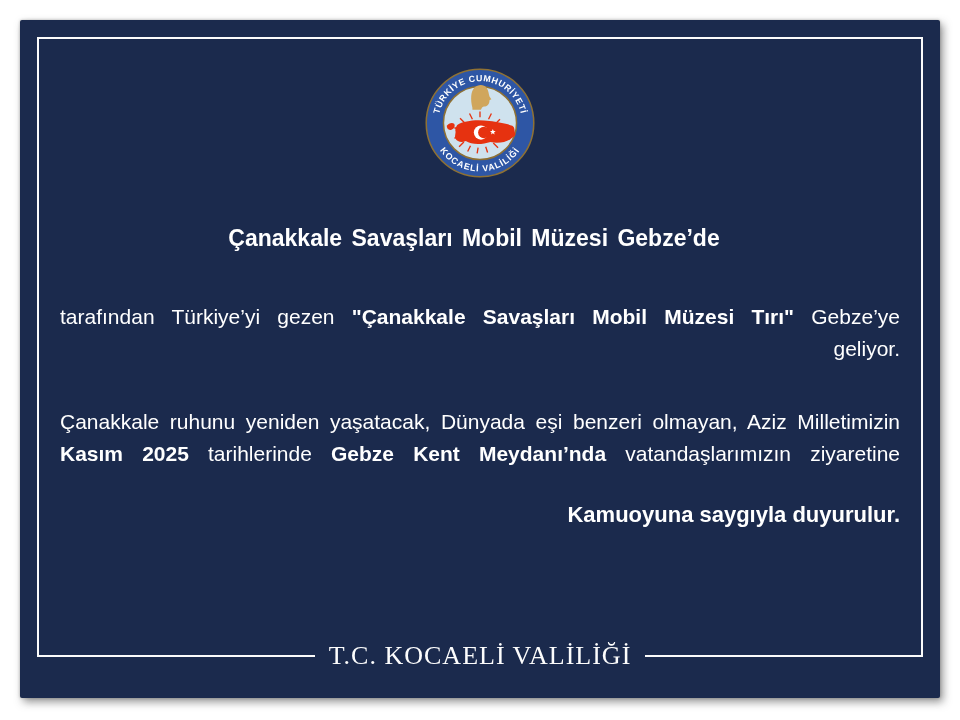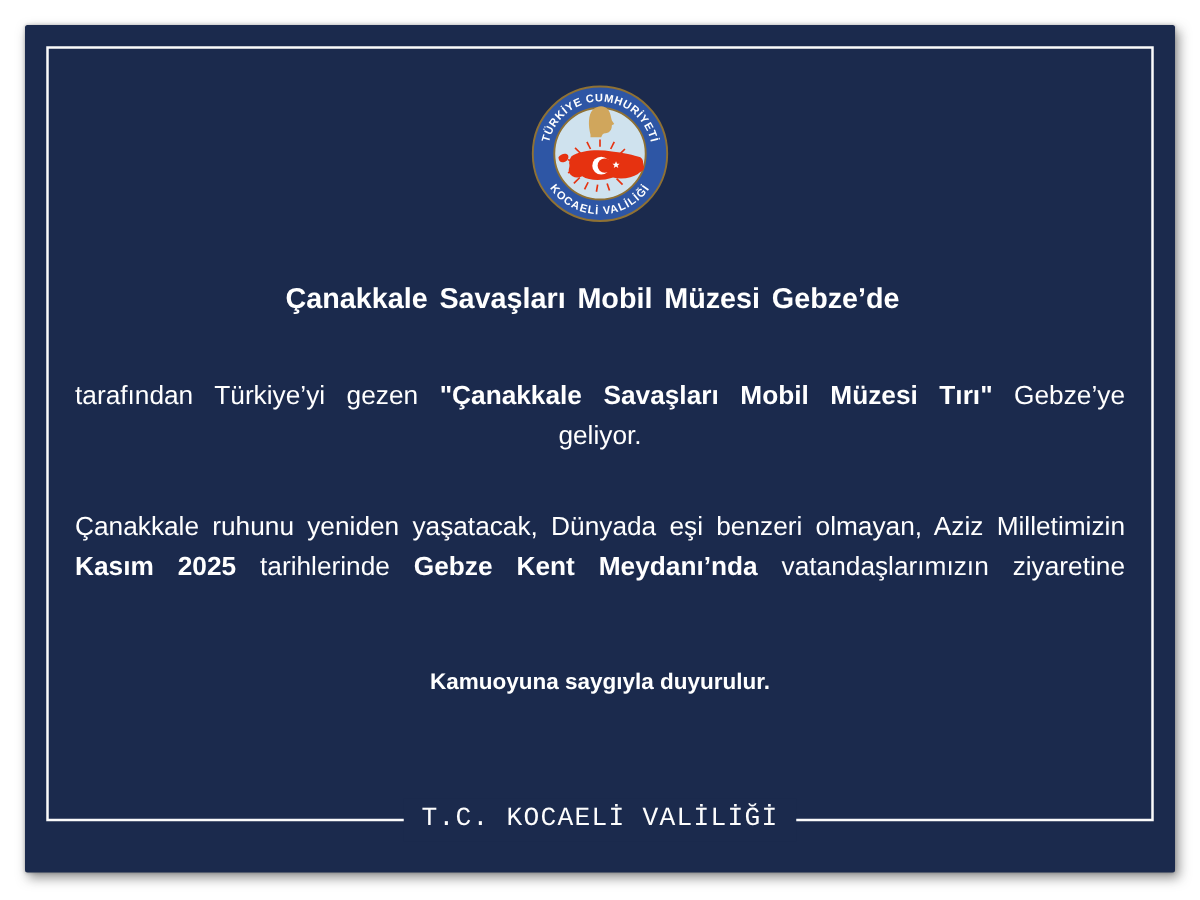--- a/index.html
+++ b/index.html
@@ -23,31 +23,31 @@
   }
   .title{
     position:absolute;top:205px;left:0;right:12px;text-align:center;
     color:#ffffff;font-size:23px;font-weight:bold;word-spacing:3px;z-index:2;
   }
   .body-text{
     position:absolute;left:40px;right:40px;top:281px;z-index:2;
     color:#ffffff;font-size:21px;line-height:32px;
   }
   .para + .para{margin-top:41px;}
-  .para.closing{margin-top:59px;font-size:18px;}
-  .line{text-align:center;}
+  .para.closing{margin-top:29px;font-size:22px;}
+  .line{text-align:right;}
   .line.just{text-align:justify;text-align-last:justify;}
   .b{font-weight:bold;}
   .footer{
     position:absolute;top:619px;left:0;right:0;text-align:center;z-index:3;
   }
   .footer span{
     display:inline-block;background:#1b2a4d;padding:0 14px;
-    color:#fdfdfd;font-family:Liberation Mono, monospace;
-    font-size:21px;line-height:34px;letter-spacing:1px;
+    color:#fdfdfd;font-family:Liberation Serif, serif;
+    font-size:26px;line-height:34px;letter-spacing:1px;
   }
 </style>
 </head>
 <body>
 
 <div class="card">
 
   <div class="frame"></div>
 
   <svg class="emblem" viewBox="0 0 120 120" xmlns="http://www.w3.org/2000/svg">

